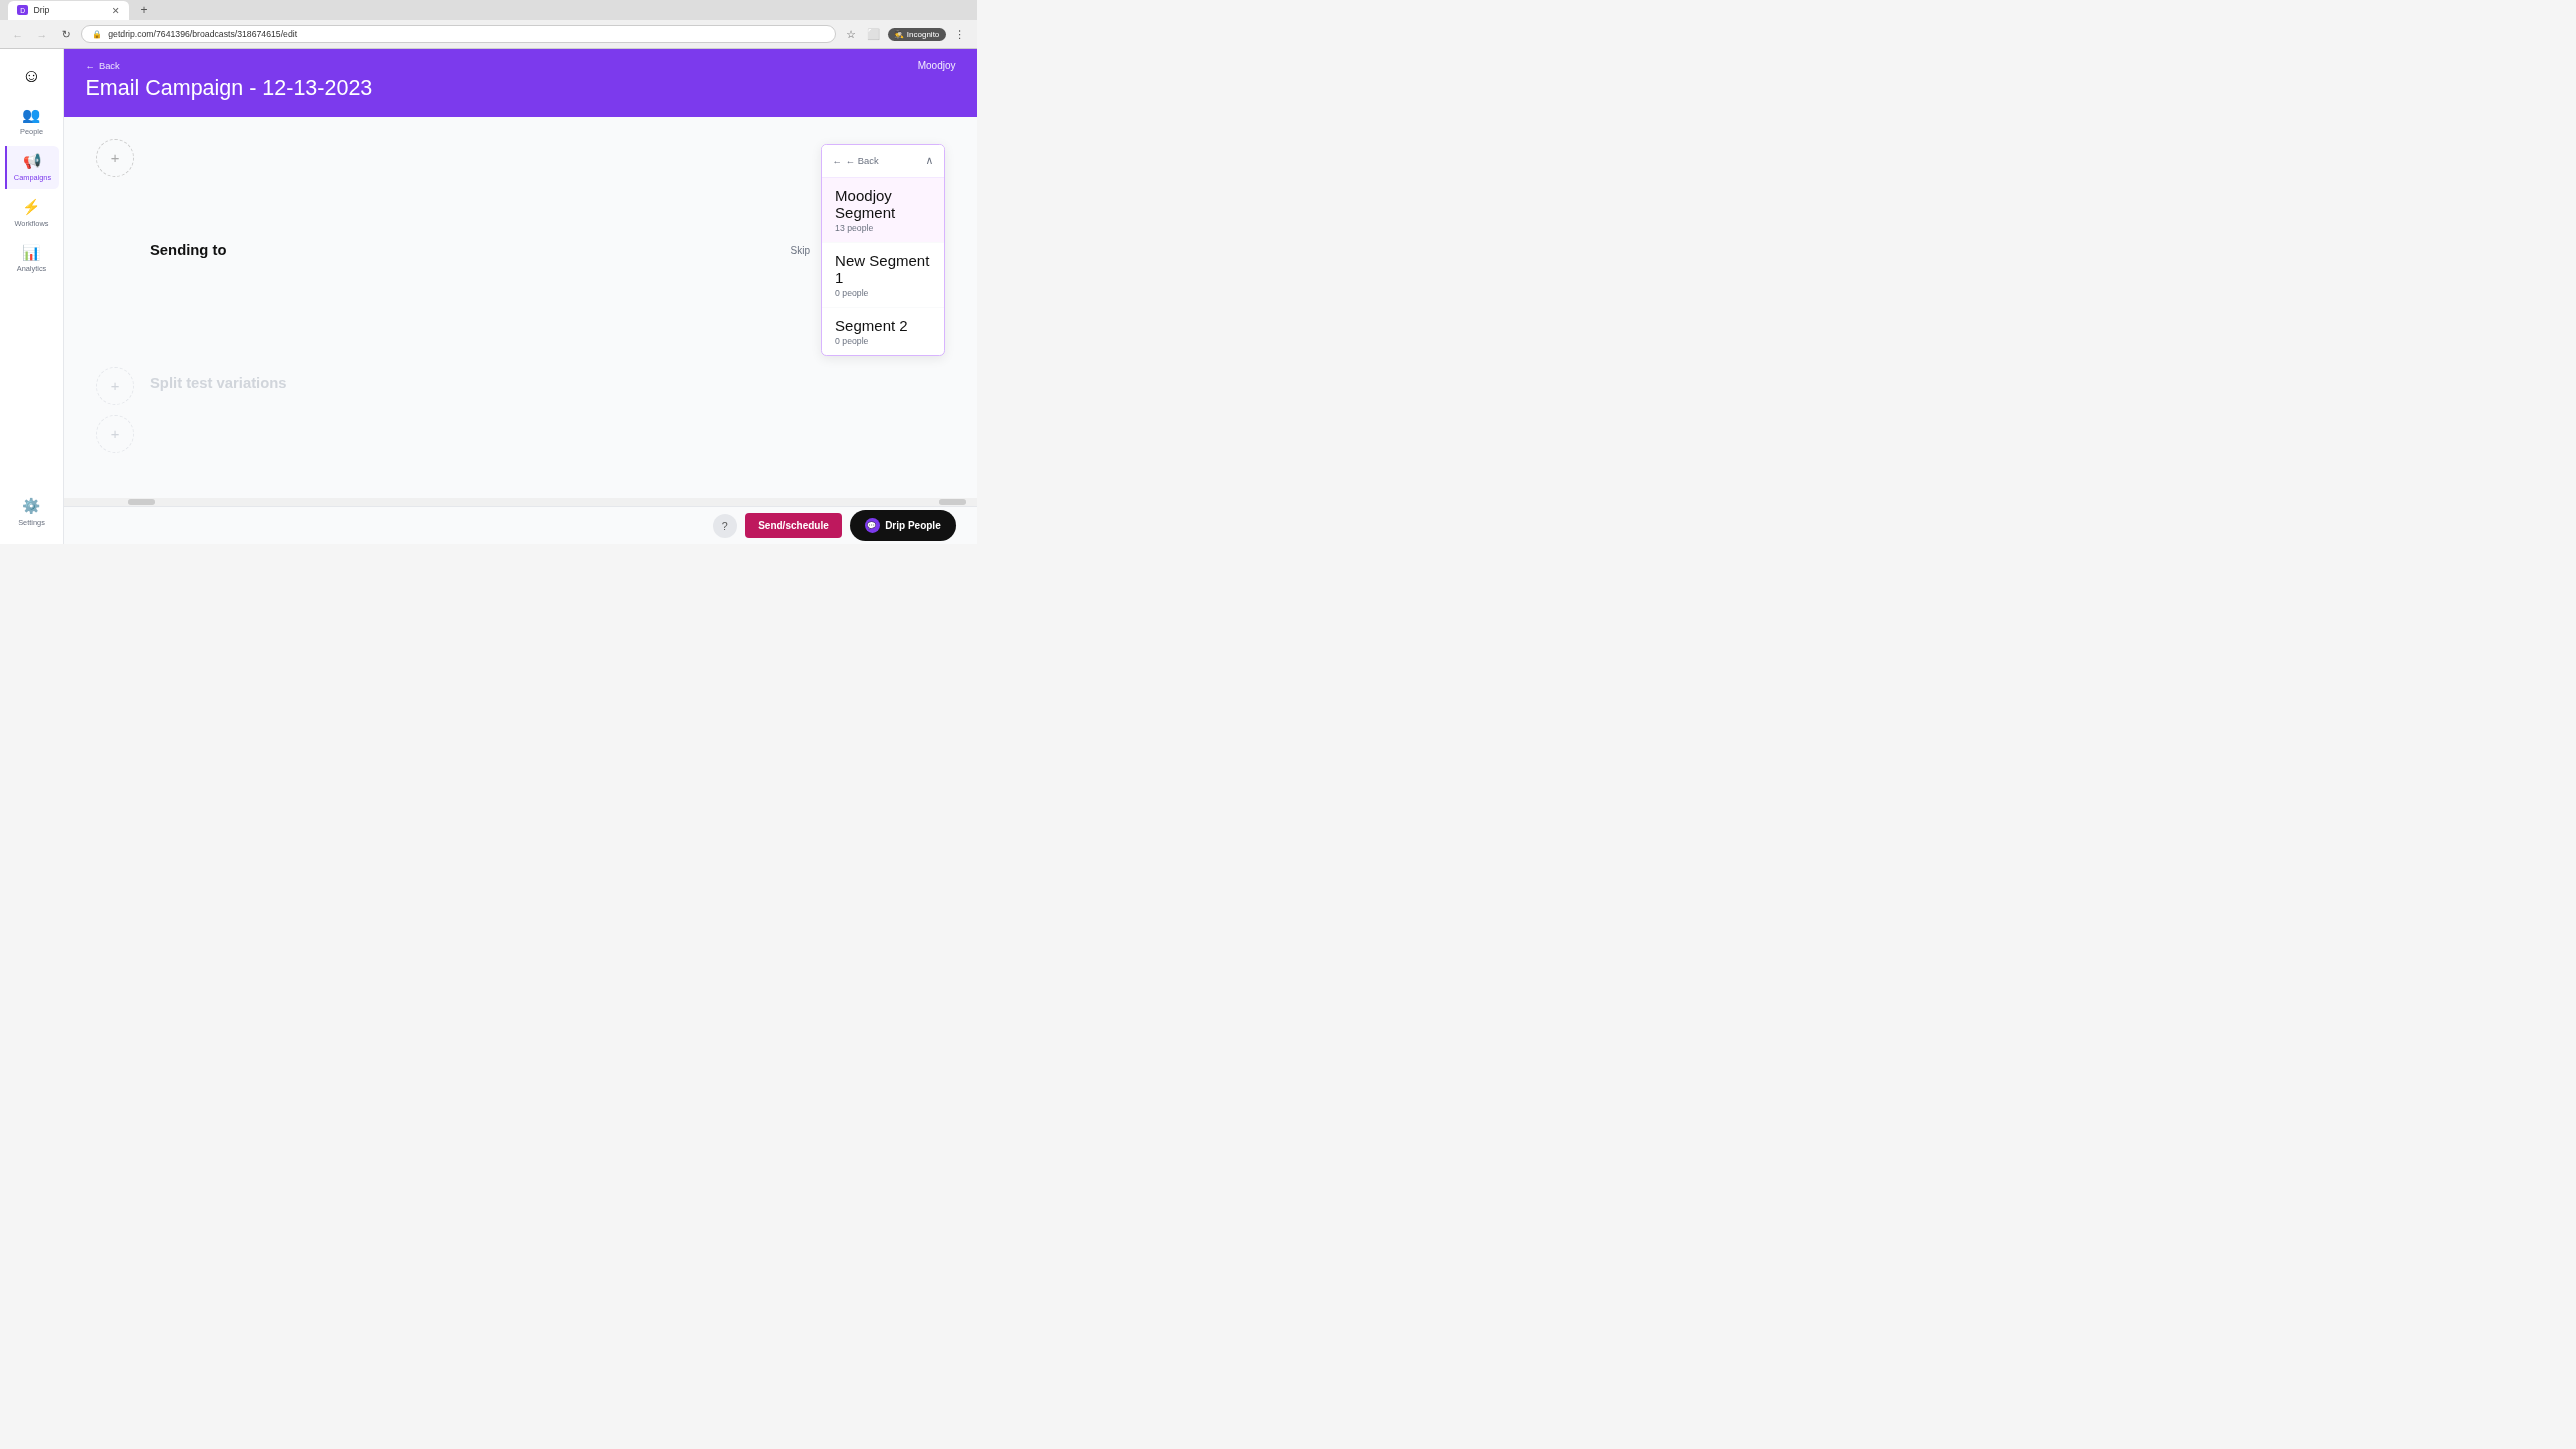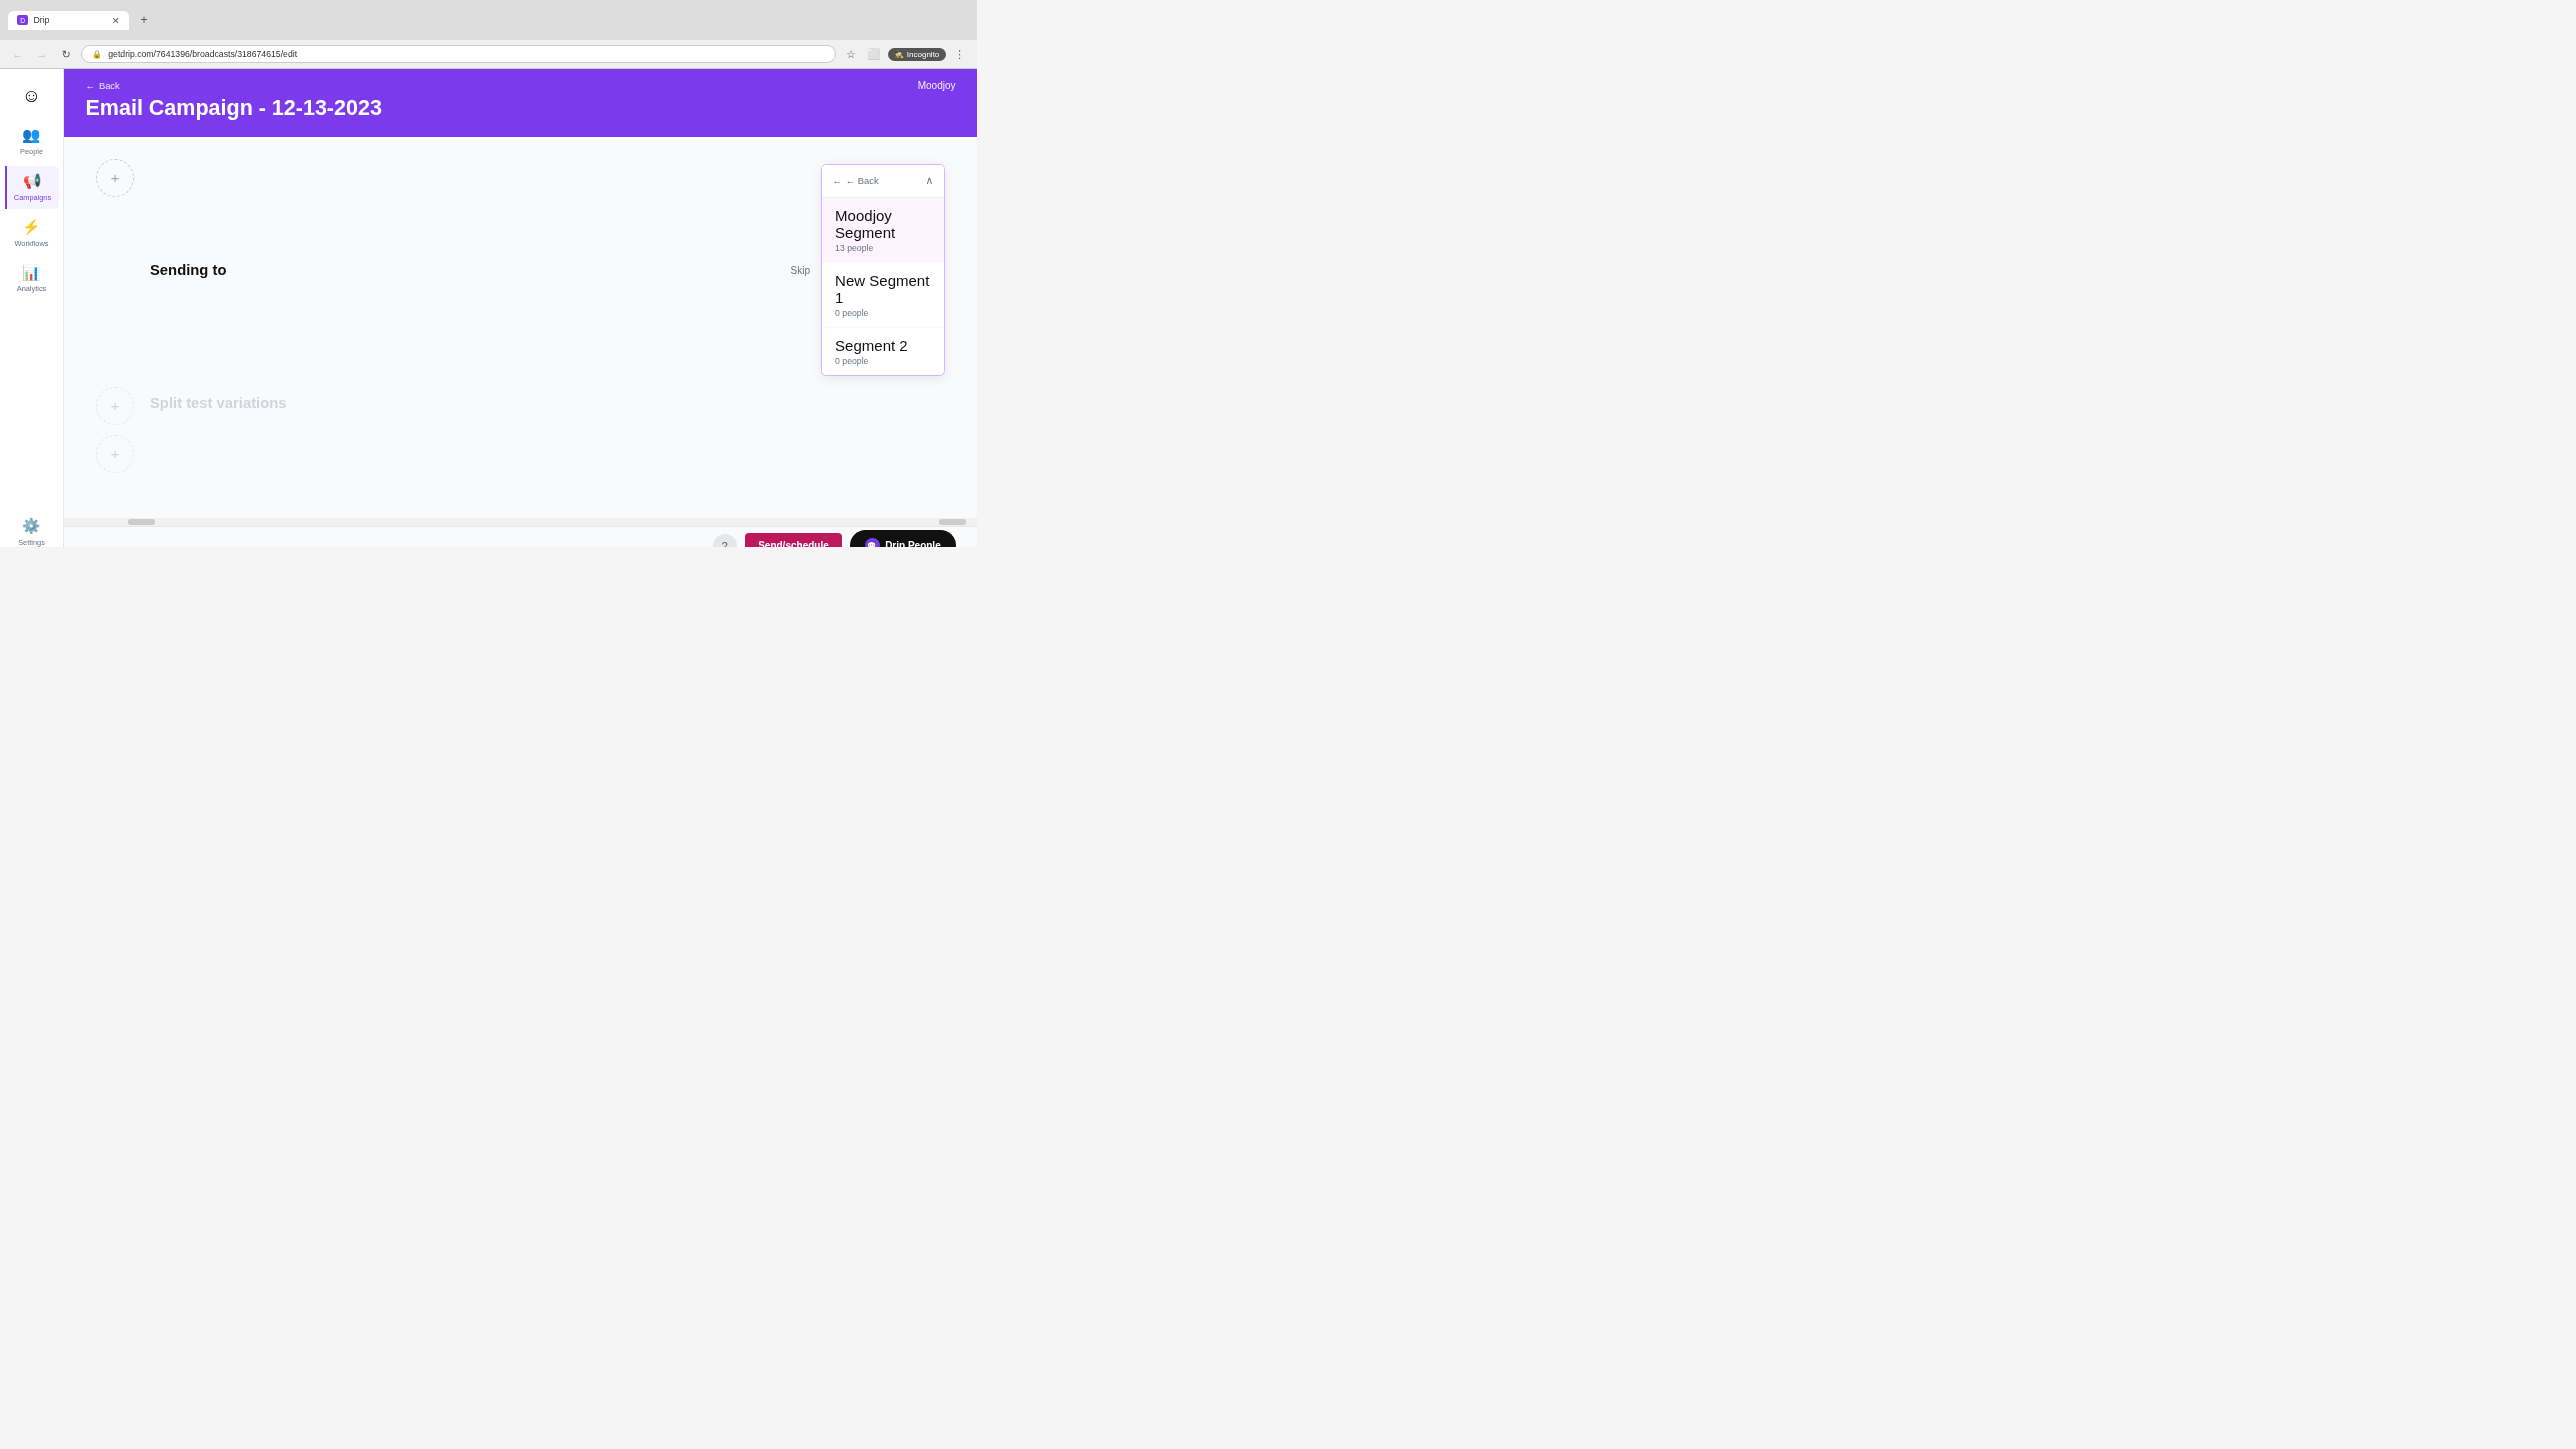--- a/index.html
+++ b/index.html
@@ -17,21 +17,21 @@
       width: 100%;
       background: #e8e8e8;
       border-bottom: 0.7px solid #ccc;
     }
     .browser-titlebar {
       display: flex;
       align-items: center;
       padding: 5.4px 8px;
       gap: 5.4px;
       background: #ddd;
-      height: 40px;
+      height: 20px;
     }
     .browser-tab {
       display: flex;
       align-items: center;
       gap: 5.4px;
       background: #fff;
       border-radius: 5.4px 5.4px 0 0;
       padding: 4px 9.4px;
       font-size: 8.7px;
       color: #333;
@@ -210,21 +210,21 @@
       color: rgba(255,255,255,0.85);
       font-size: 9.4px;
       cursor: pointer;
     }
     .company-name {
       font-size: 10px;
       color: rgba(255,255,255,0.9);
     }
     .page-title {
       font-size: 21.5px;
-      font-weight: 700;
+      font-weight: 400;
       color: white;
       padding-bottom: 5.4px;
     }
 
     
     .content-area {
       flex: 1;
       background: #f9fafb;
       display: flex;
       flex-direction: column;

